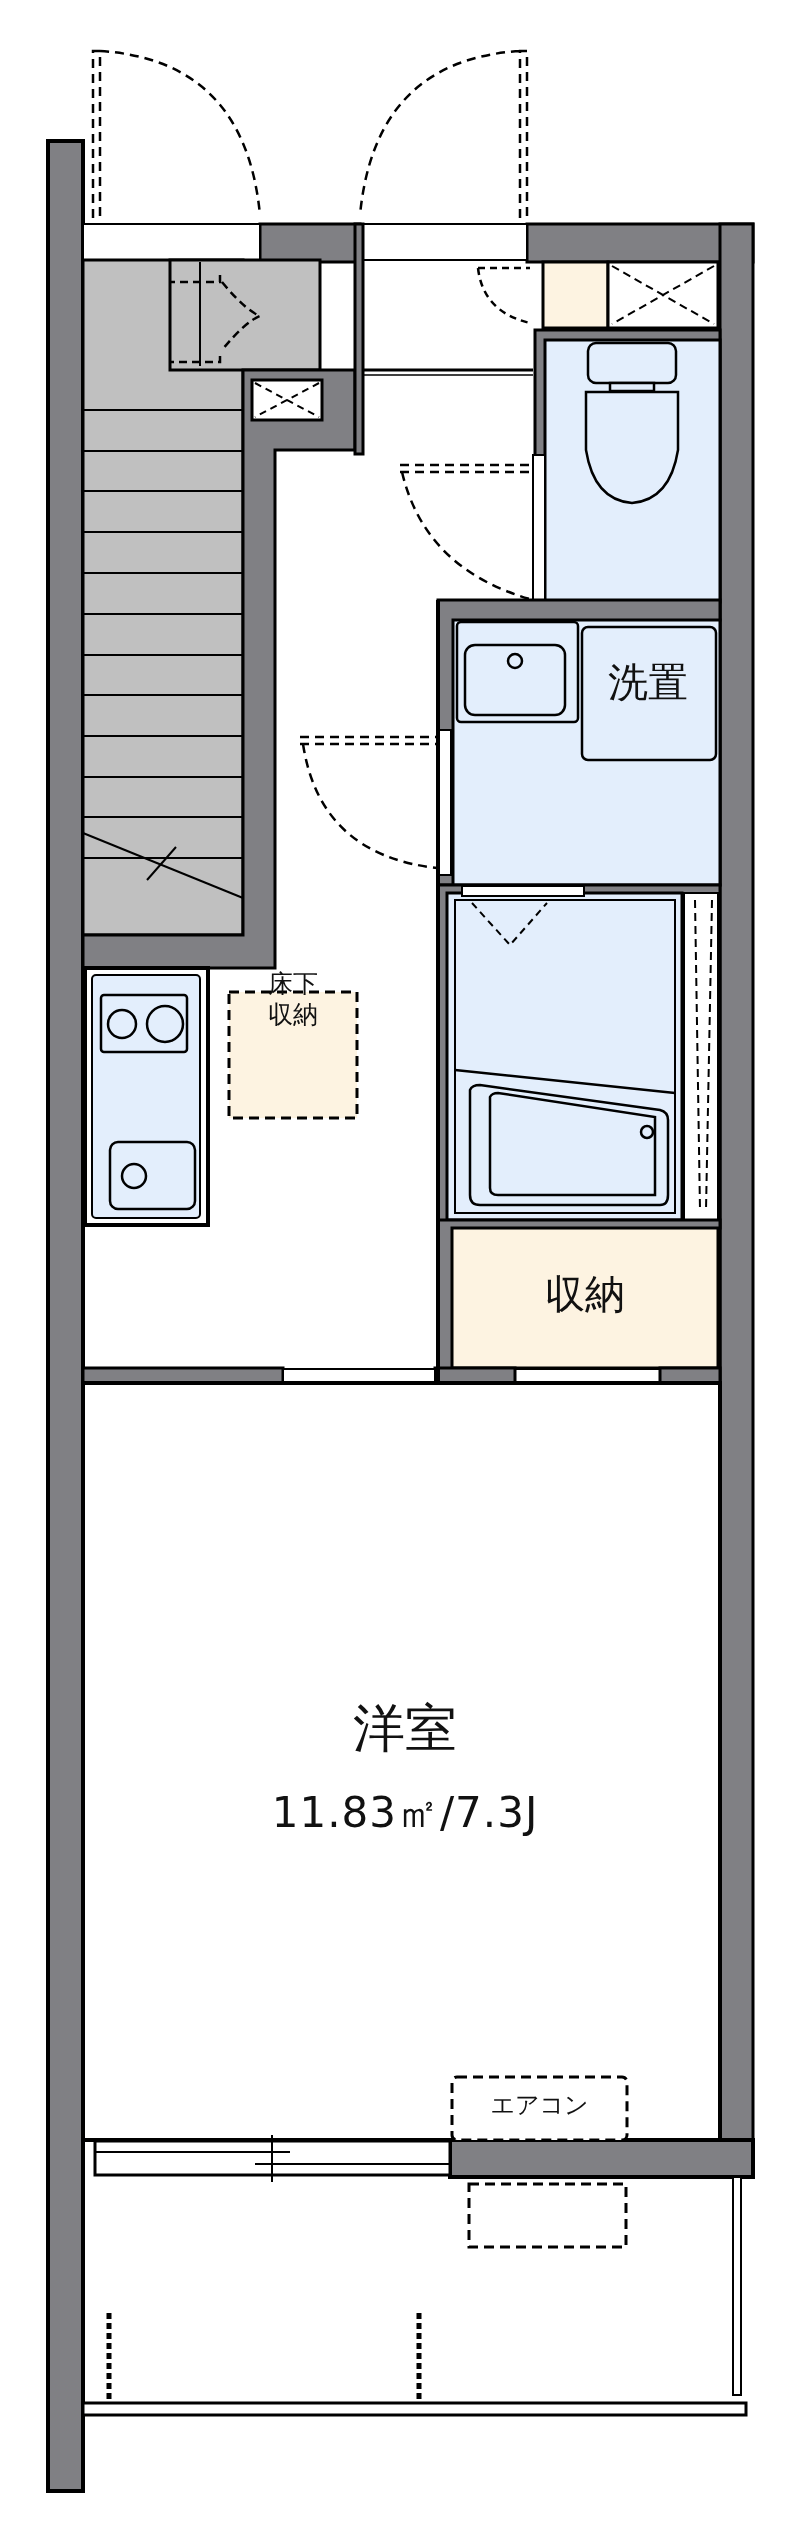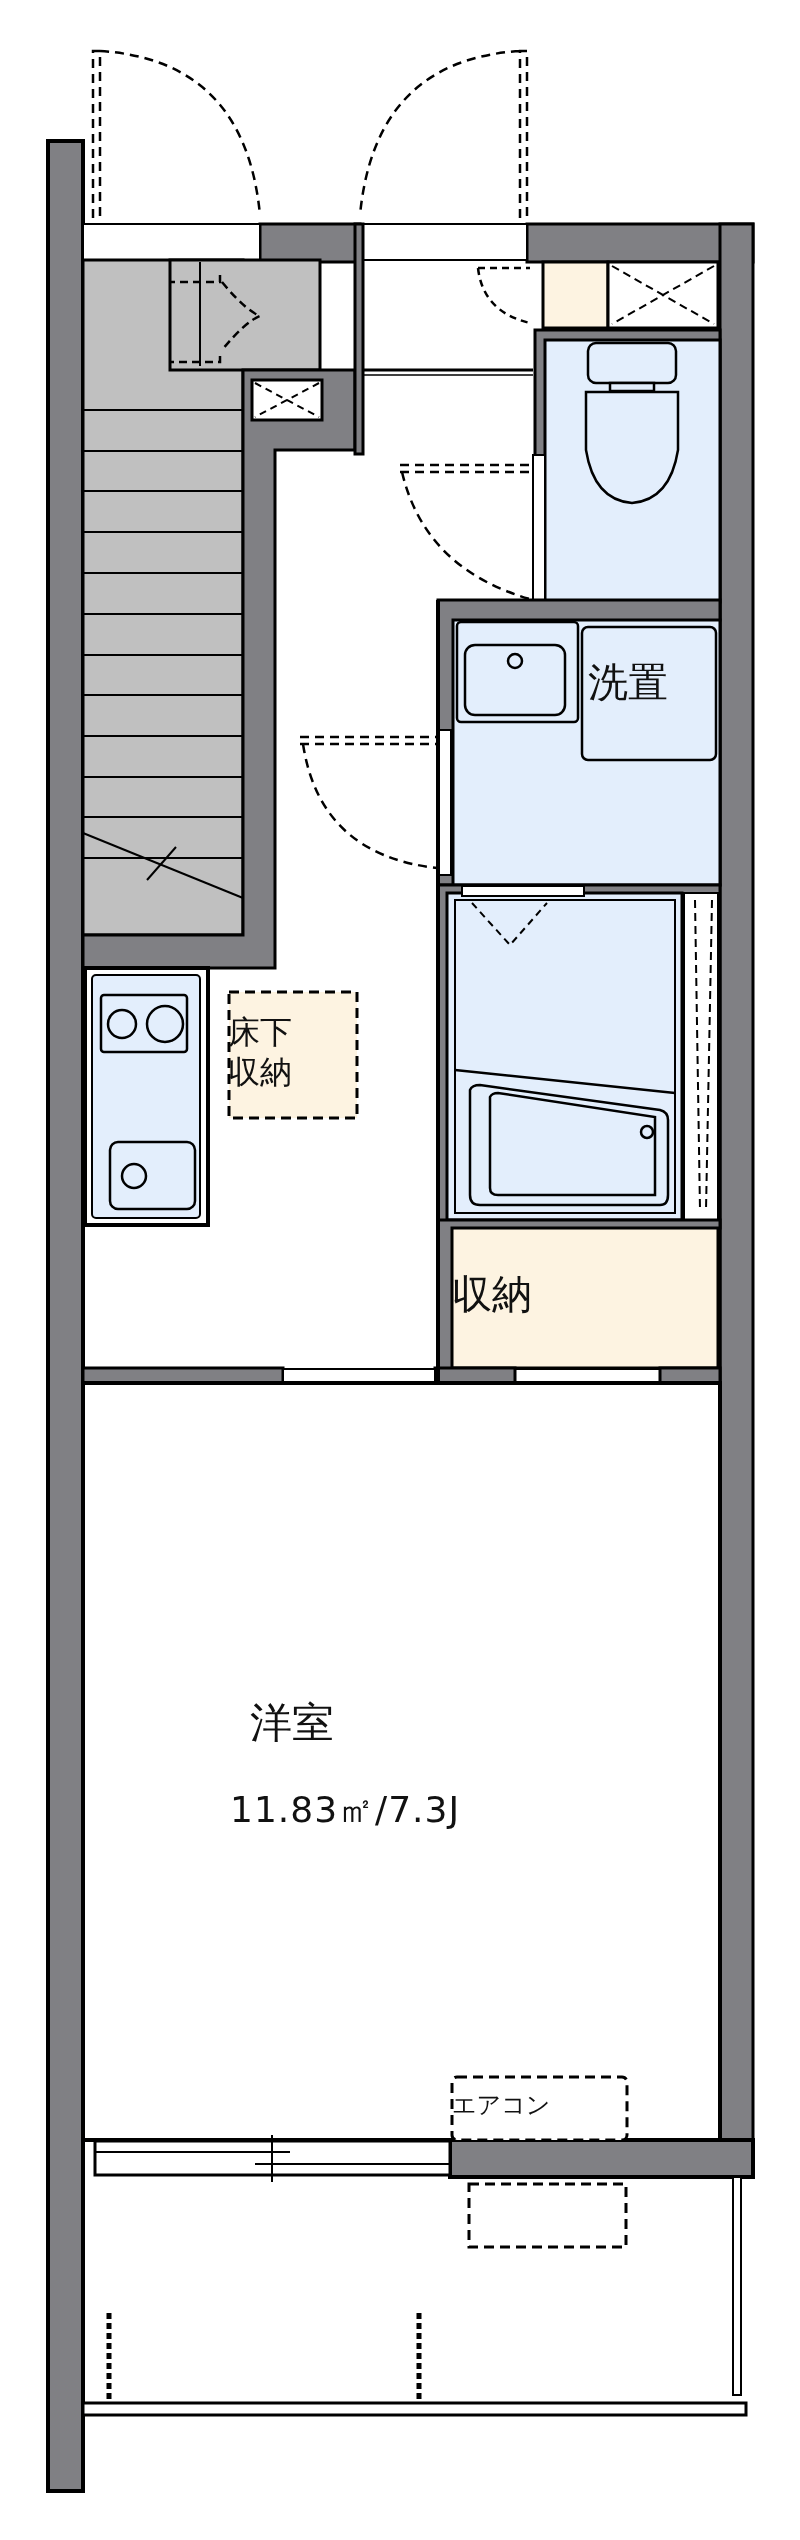--- a/index.html
+++ b/index.html
@@ -1,24 +1,24 @@
 <!DOCTYPE html>
 <html><head>
 <meta charset="utf-8">
 <style>
   html, body { margin: 0; padding: 0; background: #ffffff; }
   body { width: 800px; height: 2540px; position: relative; overflow: hidden;
          font-family: "DejaVu Sans", "Liberation Sans", sans-serif; }
   #plan { position: absolute; left: 0; top: 0; width: 800px; height: 2540px; }
-  .label { position: absolute; color: #111; white-space: nowrap; line-height: 1.1; }
-  .room-main { left: 250px; top: 1700px; width: 310px; font-size: 42px; }
-  .room-area { left: 230px; top: 1790px; width: 350px; font-size: 36px; letter-spacing: 1px; }
+  .label { position: absolute; color: #111; text-align: center; white-space: nowrap; line-height: 1.1; }
+  .room-main { left: 250px; top: 1700px; width: 310px; font-size: 52px; }
+  .room-area { left: 230px; top: 1790px; width: 350px; font-size: 42px; letter-spacing: 1px; }
   .wash-label { left: 588px; top: 660px; width: 120px; font-size: 40px; }
   .storage-label { left: 452px; top: 1272px; width: 266px; font-size: 40px; }
-  .underfloor-label { left: 228px; top: 1012px; width: 130px; font-size: 32px; line-height: 1.25; }
+  .underfloor-label { left: 228px; top: 968px; width: 130px; font-size: 25px; line-height: 1.25; }
   .aircon-label { left: 452px; top: 2092px; width: 175px; font-size: 24px; }
 </style>
 </head>
 <body>
 
 <svg id="plan" viewBox="0 0 800 2540" xmlns="http://www.w3.org/2000/svg">
   <g fill="none" stroke="#000" stroke-width="3">
 
     <rect x="48" y="141" width="35" height="2350" fill="#808084" stroke-width="4"></rect>
 

